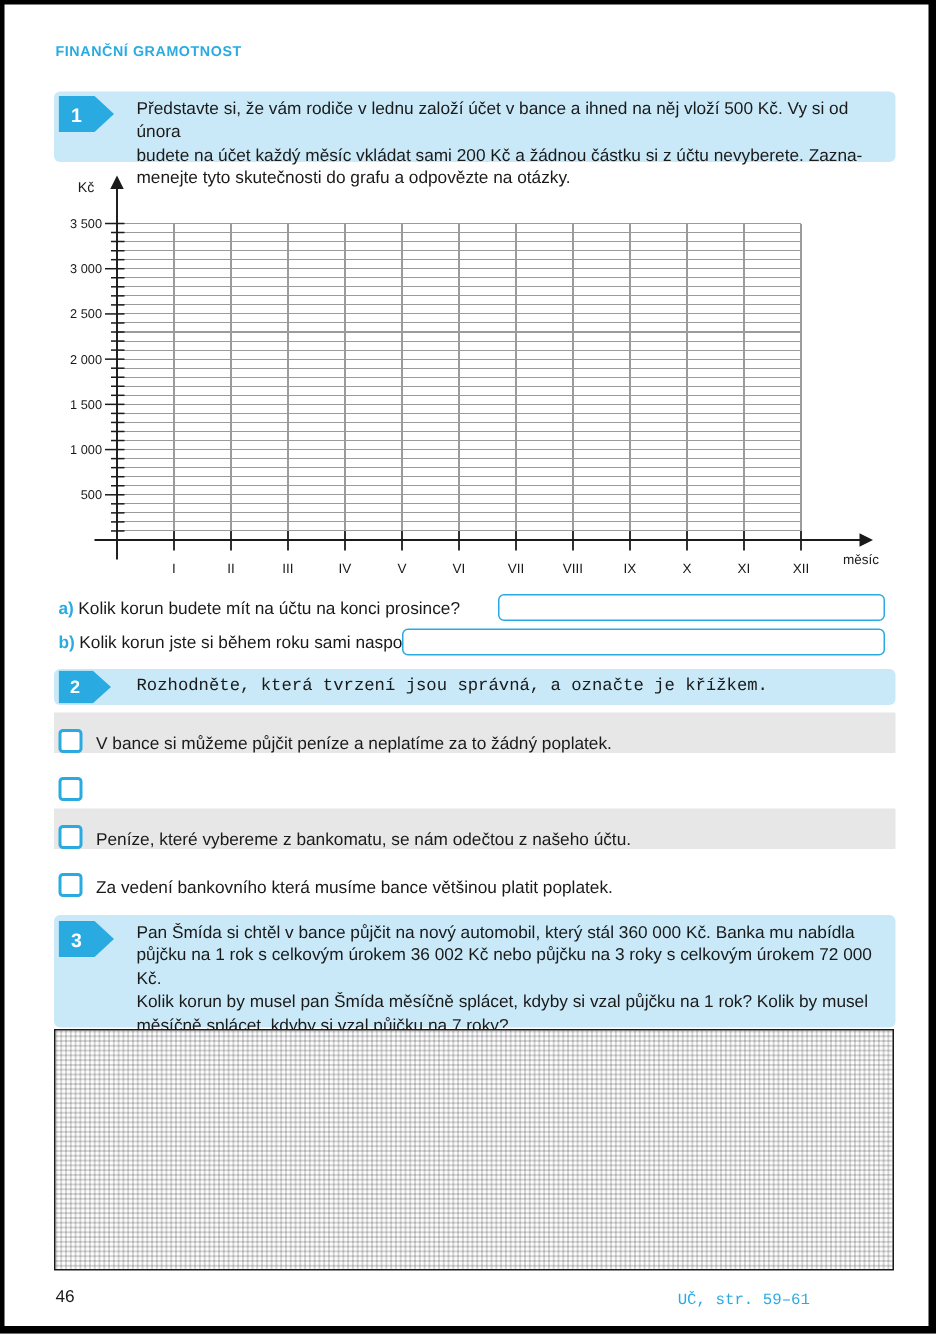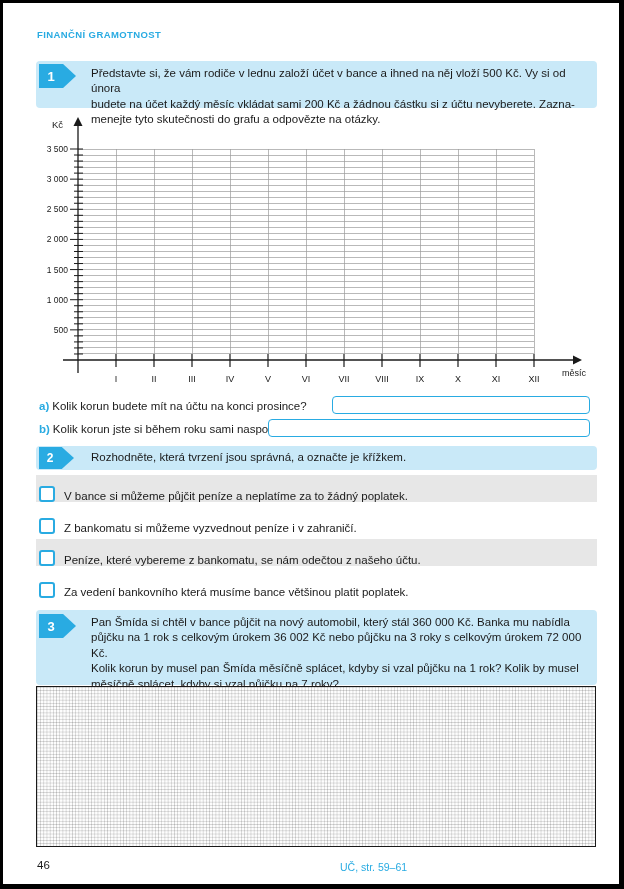--- a/index.html
+++ b/index.html
@@ -34,21 +34,21 @@
   }
   .stmt-text{margin-left:9px;font-size:11.5px;}
   #work-area{
     left:33px;top:683px;width:560px;height:161px;box-sizing:border-box;border:1px solid #1a1a1a;
     background-image:
       linear-gradient(to right, rgba(0,0,0,0.16) 1px, transparent 1px),
       linear-gradient(to bottom, rgba(0,0,0,0.16) 1px, transparent 1px);
     background-size:3.2px 3.2px;background-color:#fdfdfd;
   }
   .footer-page{left:34px;top:856px;font-size:11.5px;}
-  .footer-ref{left:337px;top:858px;width:200px;font-size:10.5px;color:#29abe2;}
+  .footer-ref{left:337px;top:858px;width:200px;text-align:right;font-size:10.5px;color:#29abe2;font-family:Liberation Mono, monospace;}
   #chart-wrap{left:33px;top:113px;width:560px;height:272px;}
   #chart-svg text{font-family:"Liberation Sans",sans-serif;fill:#1a1a1a;}
 </style>
 </head>
 <body>
 
 <div id="page">
 
   <div class="abs header-label">FINANČNÍ GRAMOTNOST</div>
 
@@ -194,30 +194,29 @@
 
   <div class="abs q-row" style="left:36px;top:420px;">
     <span class="q-label">b)</span><span>Kolik korun jste si během roku sami naspořili?</span>
   </div>
   <input class="answer-input" style="left: 265px; top: 416px; width: 322px;" type="text" value="">
 
   <div class="abs task-box" style="top:443px;height:24px;">
     <div class="task-badge" style="top:1px;height:22px;width:35px;font-size:12px;">
       <span>2</span>
     </div>
-    <div class="task-text" style="top:0;display:flex;align-items:center;height:24px;">Rozhodněte, která tvrzení jsou správná, a označte je křížkem.</div>
+    <div class="task-text" style="top:0;display:flex;align-items:center;height:24px;font-family:Liberation Mono, monospace;">Rozhodněte, která tvrzení jsou správná, a označte je křížkem.</div>
   </div>
 
   <div class="abs stmt-row alt" style="top:472px;">
     <div class="checkbox" role="checkbox" aria-checked="false"></div>
     <div class="stmt-text">V bance si můžeme půjčit peníze a neplatíme za to žádný poplatek.</div>
   </div>
   <div class="abs stmt-row" style="top:504px;">
     <div class="checkbox" role="checkbox" aria-checked="false"></div>
-    <div class="stmt-text">Z bankomatu si můžeme vyzvednout peníze i v zahraničí.</div>
   </div>
   <div class="abs stmt-row alt" style="top:536px;">
     <div class="checkbox" role="checkbox" aria-checked="false"></div>
     <div class="stmt-text">Peníze, které vybereme z bankomatu, se nám odečtou z našeho účtu.</div>
   </div>
   <div class="abs stmt-row" style="top:568px;">
     <div class="checkbox" role="checkbox" aria-checked="false"></div>
     <div class="stmt-text">Za vedení bankovního která musíme bance většinou platit poplatek.</div>
   </div>
 

